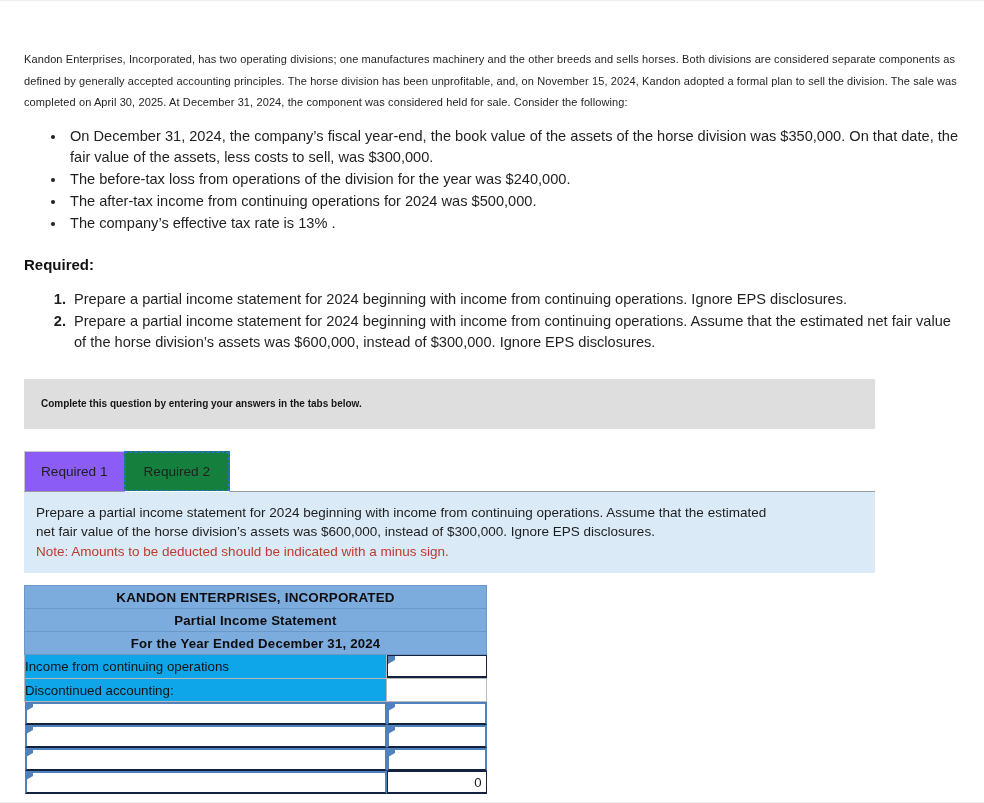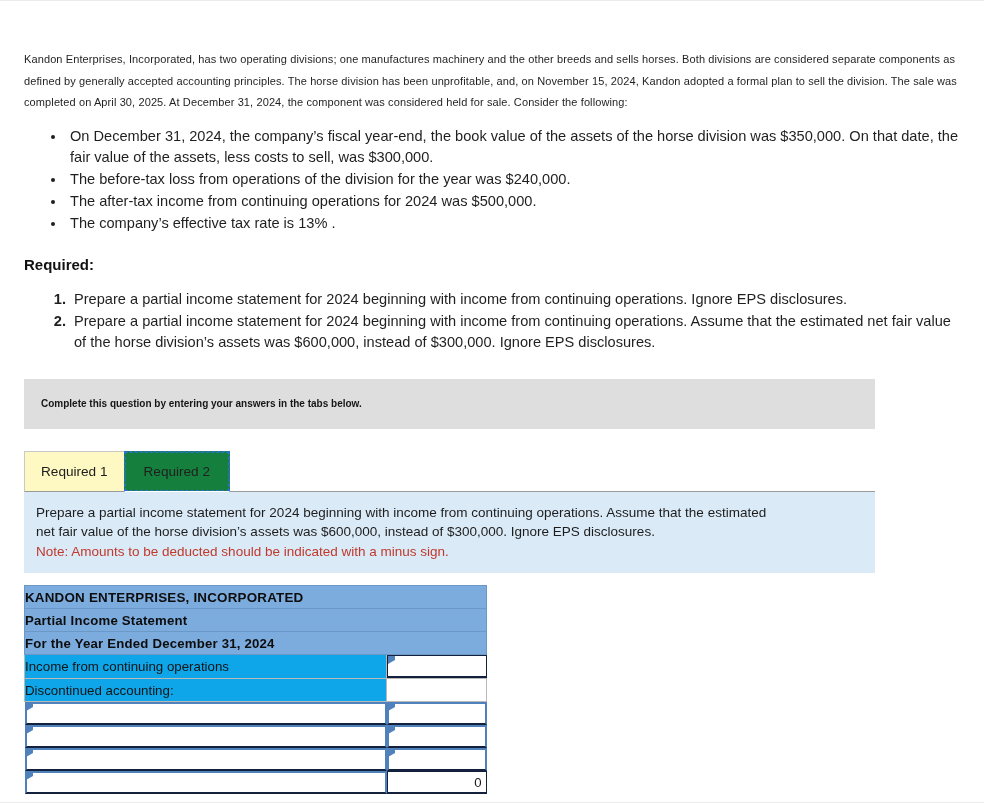--- a/index.html
+++ b/index.html
@@ -99,21 +99,21 @@
     height: 41px;
     display: flex;
     align-items: center;
     padding: 0 16px;
     font-size: 13.6px;
     color: #202020;
     cursor: pointer;
     white-space: nowrap;
   }
   .tab.inactive {
-    background: #fef9c3;
+    background: #8b5cf6;
     border: 1px solid #c9c9c9;
     border-bottom: 1px solid #9a9a9a;
   }
   .tab.active {
     background: #15803d;
     border: 1px dashed #2a72c8;
     outline: 1px dashed #2a72c8;
     outline-offset: -2px;
     border-bottom: 1px solid #ffffff;
     margin-left: -1px;
@@ -145,21 +145,21 @@
     height: 23px;
     padding: 0;
     vertical-align: middle;
   }
   .col-label { width: 362px; }
   .col-value { width: 100px; }
 
   .hdr {
     background: #7cabdd;
     border: 1px solid #6b98c7;
-    text-align: left;
+    text-align: center;
     font-weight: bold;
     color: #0d0d0d;
     letter-spacing: 0.2px;
   }
   .hdr.title-main { font-size: 13.4px; }
 
   .static-cell {
     border: 1px solid #b9b9b9;
     background: #0ea5e9;
     padding-left: 5px;

